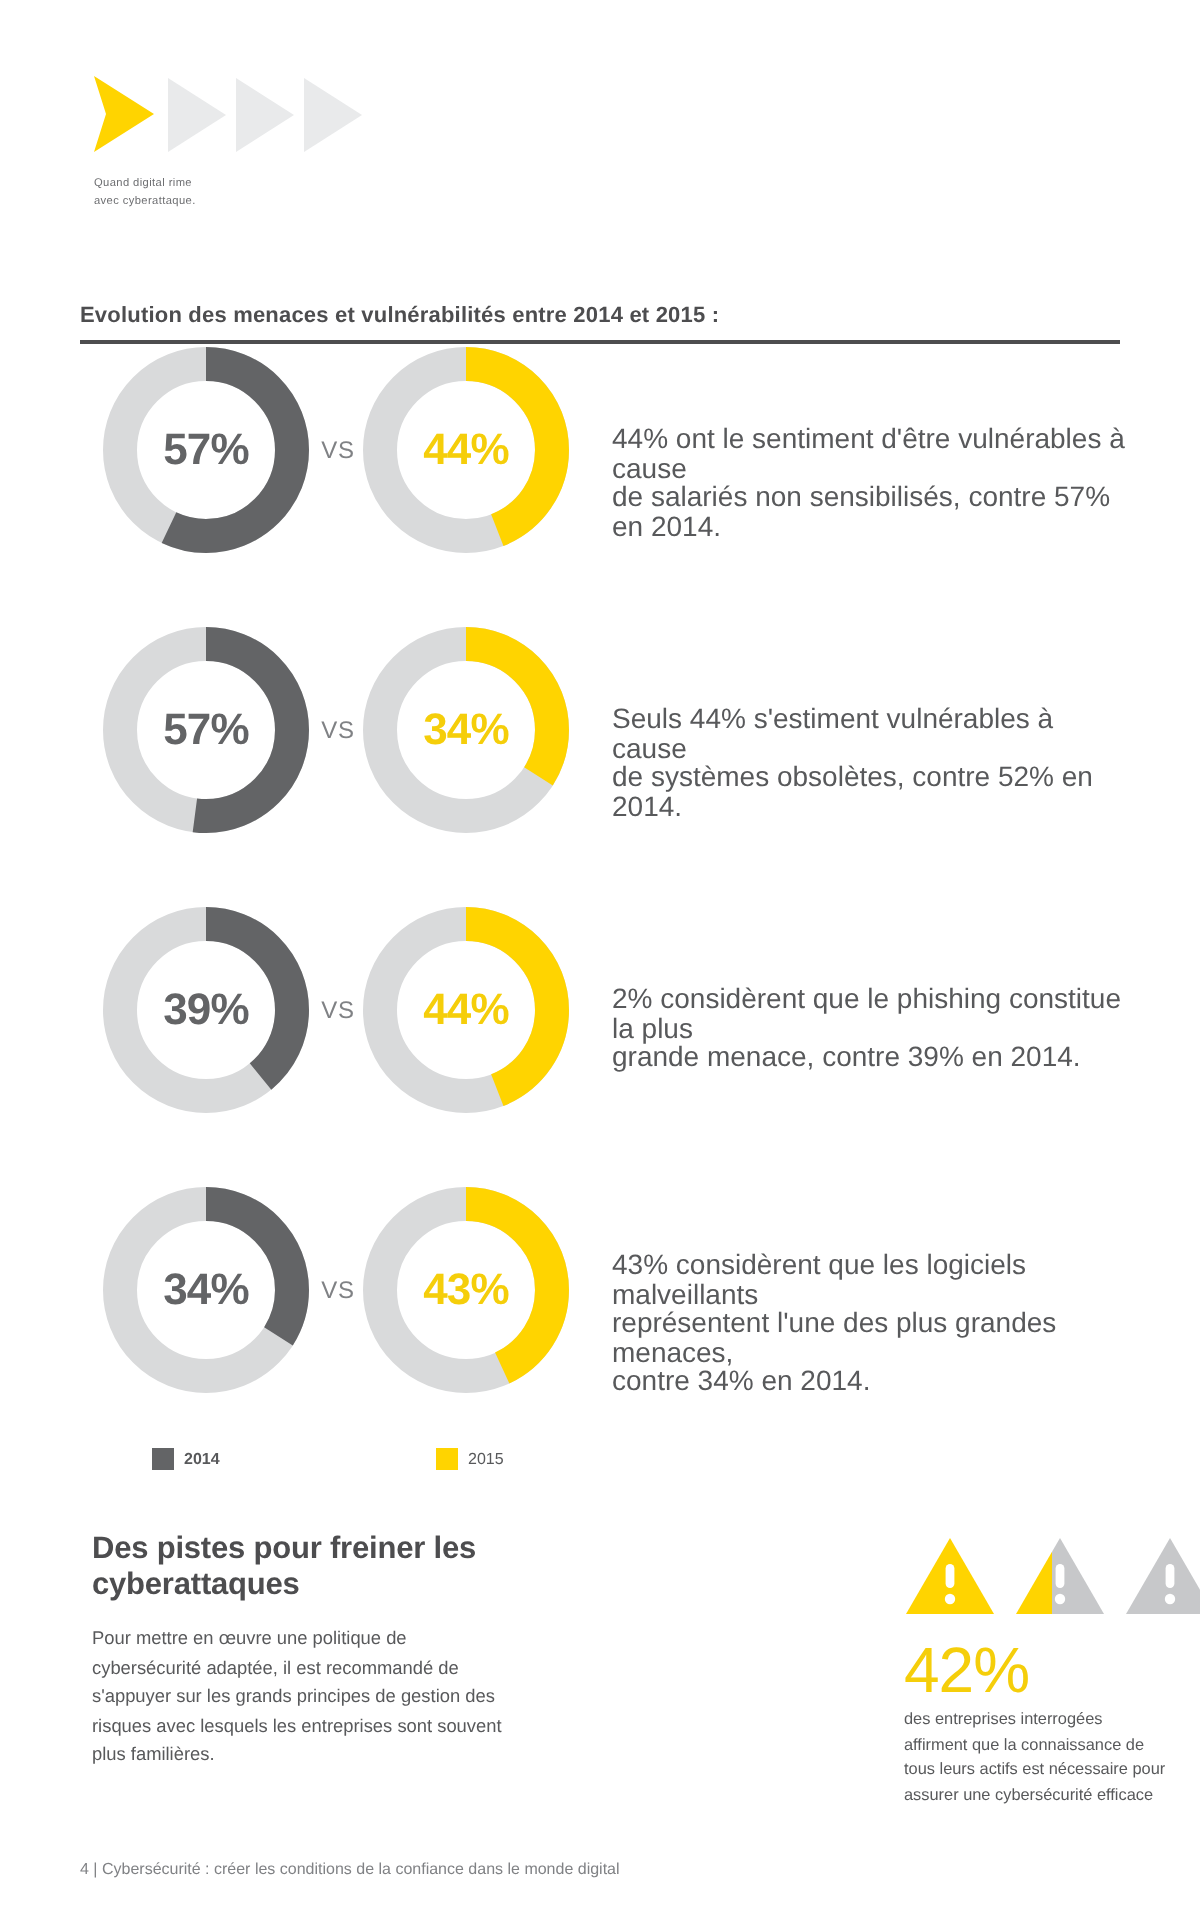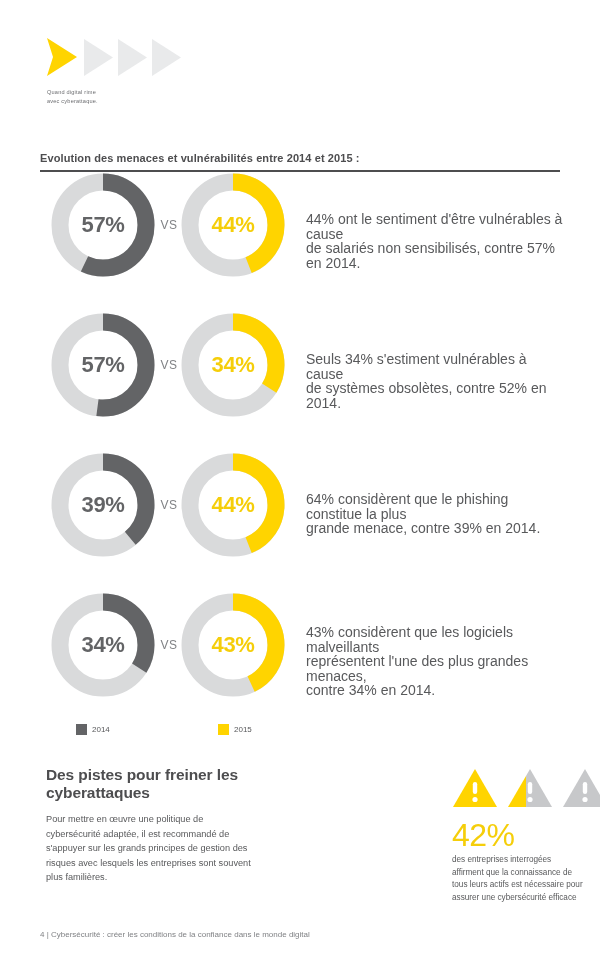--- a/index.html
+++ b/index.html
@@ -145,21 +145,21 @@
     top: 724px;
     width: 600px;
     height: 20px;
   }
   .legend-item {
     position: absolute;
     top: 0;
     display: flex;
     align-items: center;
   }
-  .legend-2014 { left: 76px; }
+  .legend-2014 { left: 76px; font-weight: bold; }
   .legend-2015 { left: 218px; }
   .legend-swatch {
     width: 11px;
     height: 11px;
     margin-right: 5px;
   }
   .sw-gray   { background: #636466; }
   .sw-yellow { background: #ffd400; }
   .legend-text {
     font-size: 8px;
@@ -309,21 +309,21 @@
       <div class="vs">VS</div>
       <div class="donut donut-right">
         <svg width="110" height="110" viewBox="0 0 110 110">
           <circle cx="55" cy="55" r="43" fill="none" stroke="#d9dadb" stroke-width="17"></circle>
           <circle class="arc" cx="55" cy="55" r="43" fill="none" stroke="#ffd400" stroke-width="17" transform="rotate(-90 55 55)" stroke-dasharray="91.86016919096555 178.31679901775664"></circle>
         </svg>
         <div class="donut-label lbl-yellow">34%</div>
       </div>
     </div>
     <div class="cmp-text t2">
-      <div>Seuls 34% s'estiment vulnérables à cause</div>
+      <div>Seuls 44% s'estiment vulnérables à cause</div>
       <div>de systèmes obsolètes, contre 52% en 2014.</div>
     </div>
   </div>
 
   <div class="cmp-row">
     <div class="donut-area">
       <div class="donut donut-left">
         <svg width="110" height="110" viewBox="0 0 110 110">
           <circle cx="55" cy="55" r="43" fill="none" stroke="#d9dadb" stroke-width="17"></circle>
           <circle class="arc" cx="55" cy="55" r="43" fill="none" stroke="#636466" stroke-width="17" transform="rotate(-90 55 55)" stroke-dasharray="105.36901760140167 164.80795060732055"></circle>
@@ -333,21 +333,21 @@
       <div class="vs">VS</div>
       <div class="donut donut-right">
         <svg width="110" height="110" viewBox="0 0 110 110">
           <circle cx="55" cy="55" r="43" fill="none" stroke="#d9dadb" stroke-width="17"></circle>
           <circle class="arc" cx="55" cy="55" r="43" fill="none" stroke="#ffd400" stroke-width="17" transform="rotate(-90 55 55)" stroke-dasharray="118.87786601183775 151.29910219688446"></circle>
         </svg>
         <div class="donut-label lbl-yellow">44%</div>
       </div>
     </div>
     <div class="cmp-text t2">
-      <div>64% considèrent que le phishing constitue la plus</div>
+      <div>2% considèrent que le phishing constitue la plus</div>
       <div>grande menace, contre 39% en 2014.</div>
     </div>
   </div>
 
   <div class="cmp-row">
     <div class="donut-area">
       <div class="donut donut-left">
         <svg width="110" height="110" viewBox="0 0 110 110">
           <circle cx="55" cy="55" r="43" fill="none" stroke="#d9dadb" stroke-width="17"></circle>
           <circle class="arc" cx="55" cy="55" r="43" fill="none" stroke="#636466" stroke-width="17" transform="rotate(-90 55 55)" stroke-dasharray="91.86016919096555 178.31679901775664"></circle>

